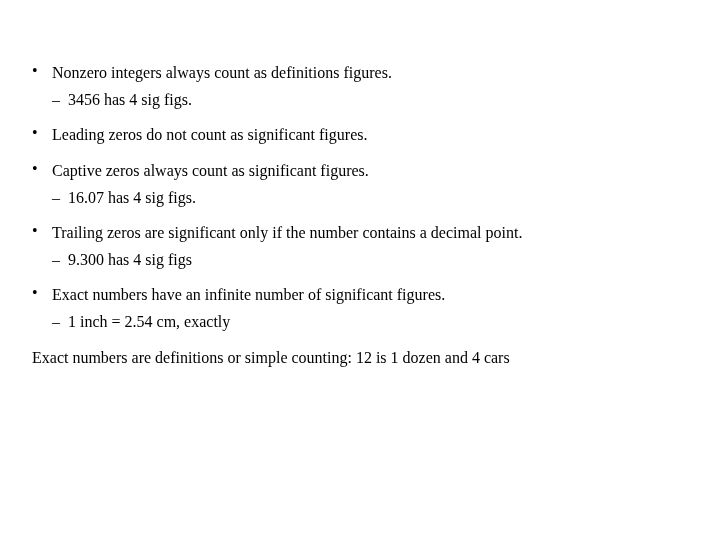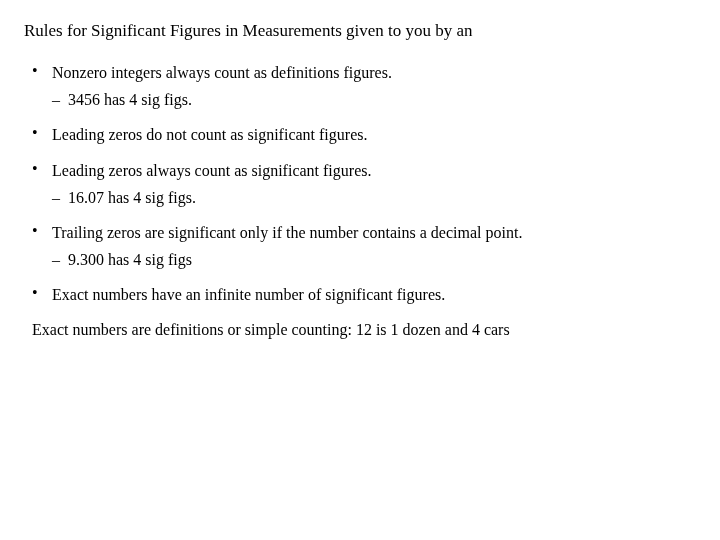--- a/index.html
+++ b/index.html
@@ -61,52 +61,53 @@
     .exact-note {
       margin-top: 2px;
       margin-left: 8px;
       line-height: 1.45;
     }
   </style>
 </head>
 <body>
 
 <div class="title">
-  <span>Rules for Significant Figures in Measurements given to you by an</span><br>
+  <br>
 </div>
 
 <div class="content" id="rules-container">
     <div class="section">
       <div class="bullet-item">
         <span class="bullet">•</span>
         <span class="bullet-text">Nonzero integers always count as definitions figures.</span>
       </div>
       <div class="sub-item">– &nbsp;3456 has 4 sig figs.</div>
     </div>
     <div class="section">
       <div class="bullet-item">
         <span class="bullet">•</span>
         <span class="bullet-text">Leading zeros do not count as significant figures.</span>
       </div>
     </div>
     <div class="section">
       <div class="bullet-item">
         <span class="bullet">•</span>
-        <span class="bullet-text">Leading zeros always count as significant figures.</span>
+        <span class="bullet-text">Captive zeros always count as significant figures.</span>
       </div>
       <div class="sub-item">– &nbsp;16.07 has 4 sig figs.</div>
     </div>
     <div class="section">
       <div class="bullet-item">
         <span class="bullet">•</span>
         <span class="bullet-text">Trailing zeros are significant only if the number contains a decimal point.</span>
       </div>
       <div class="sub-item">– &nbsp;9.300 has 4 sig figs</div>
     </div>
     <div class="section">
       <div class="bullet-item">
         <span class="bullet">•</span>
         <span class="bullet-text">Exact numbers have an infinite number of significant figures.</span>
       </div>
+      <div class="sub-item">– &nbsp;1 inch = 2.54 cm, exactly</div>
     </div>
   </div>
 
 <div class="exact-note" id="exact-note">Exact numbers are definitions or simple counting:  12 is 1 dozen and 4 cars</div>
 
 </body></html>

